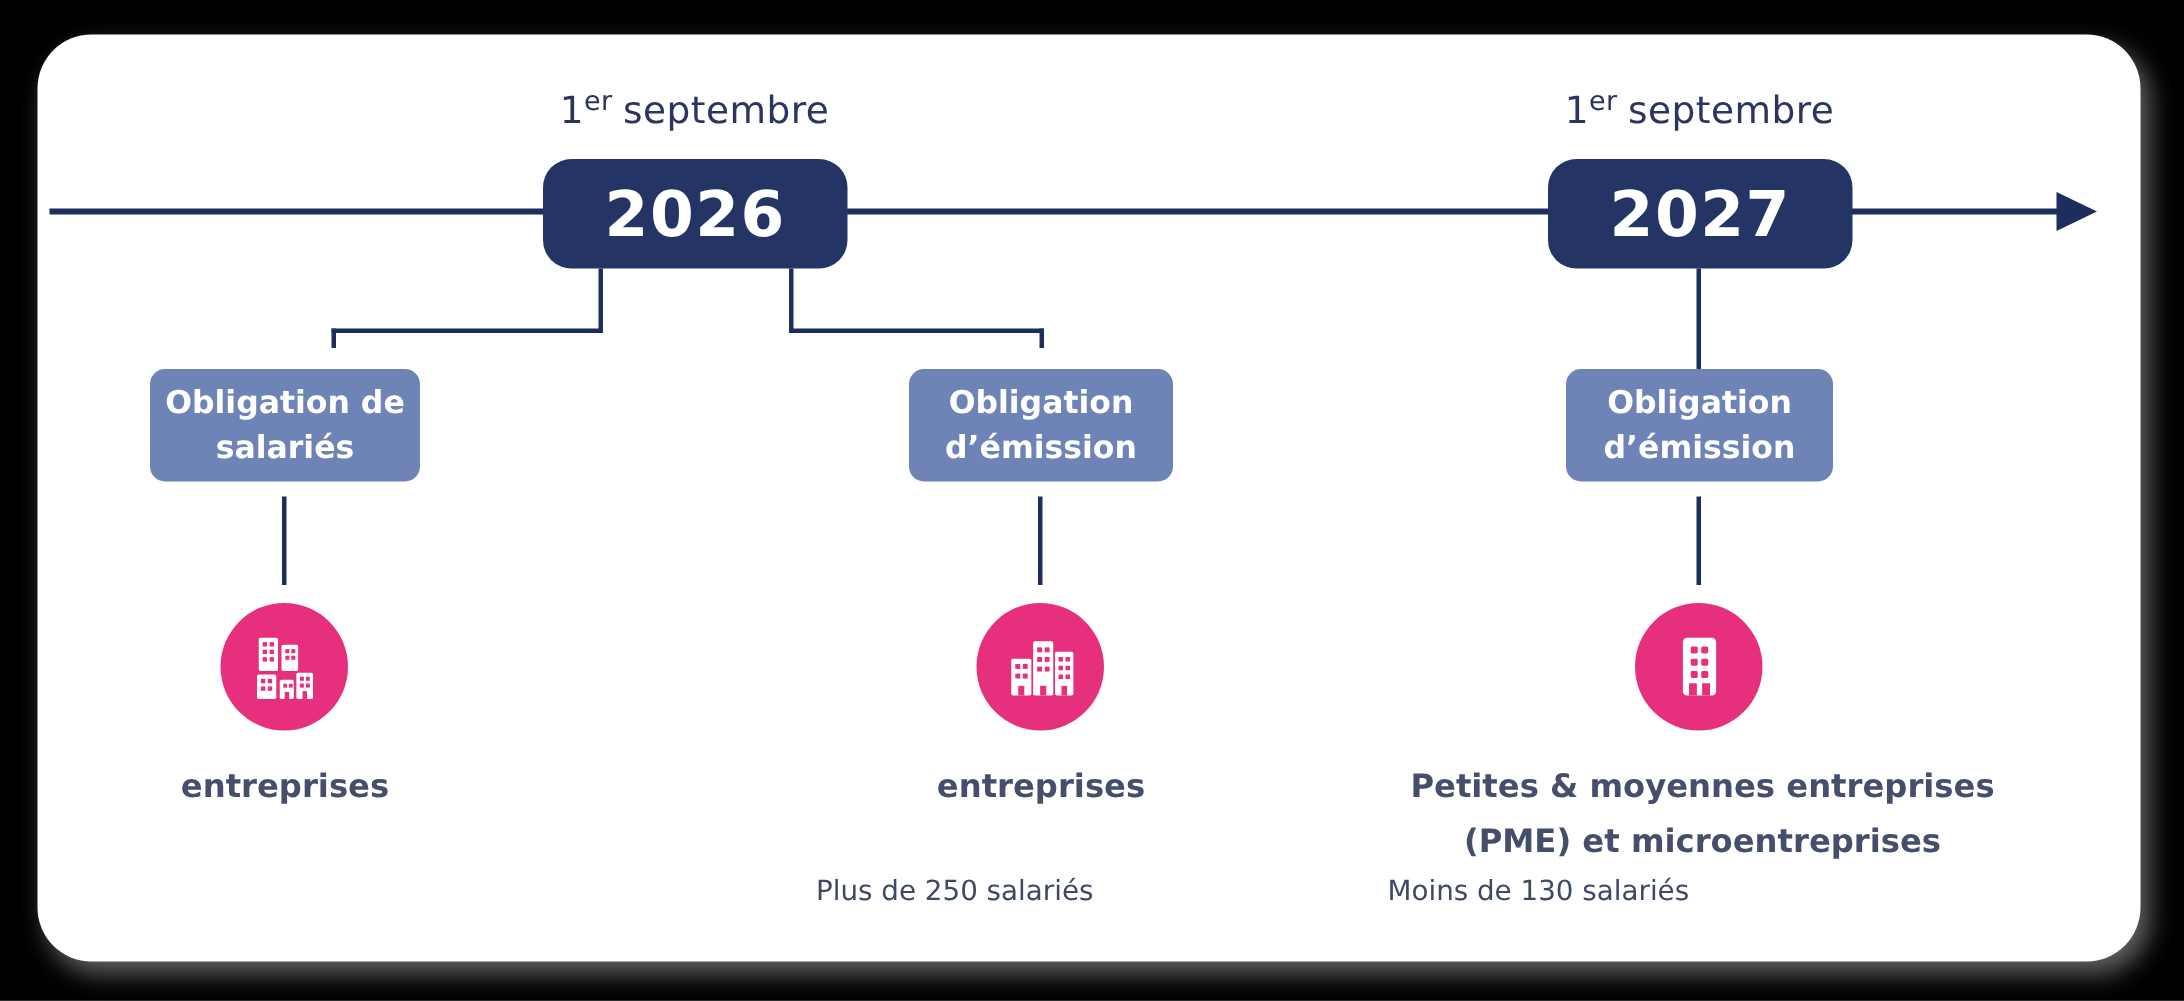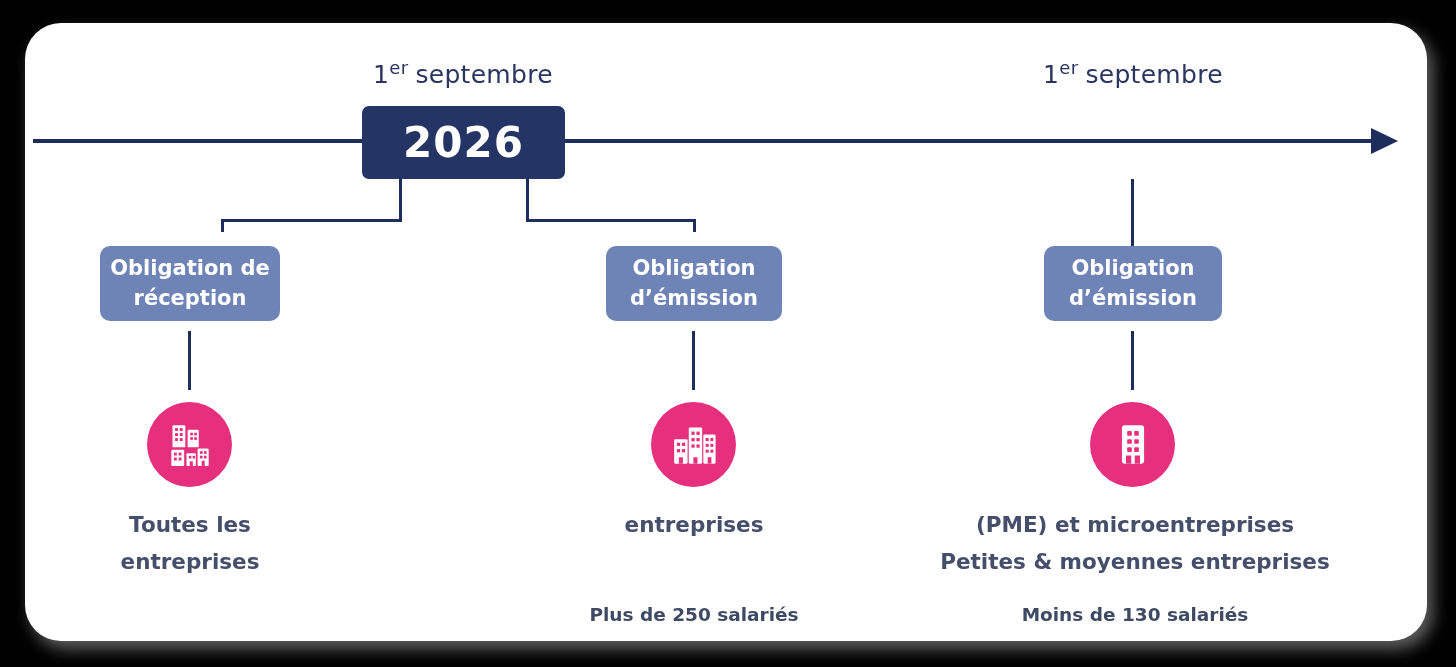--- a/index.html
+++ b/index.html
@@ -48,21 +48,21 @@
     letter-spacing: 0.3px;
   }
   .date-label sup { font-size: 18px; vertical-align: super; }
   .date-label .date-word { margin-left: 7px; text-align: right; }
 
   .year-box {
     position: absolute;
     top: 83px;
     width: 203px; height: 73px;
     background: #243464;
-    border-radius: 7px;
+    border-radius: 19px;
     display: flex; align-items: center; justify-content: center;
     color: #fff;
     font-size: 42px; font-weight: 700;
     letter-spacing: 1px;
   }
   .year-2026 { left: 337px; }
   .year-2027 { left: 1007px; }
   .date-2026 { left: 288px; }
   .date-2027 { left: 958px; }
 
@@ -107,23 +107,23 @@
     font-size: 21.5px; font-weight: 700;
     line-height: 37px;
   }
   .aud-1 { left: 15px;  width: 300px; }
   .aud-2 { left: 519px; width: 300px; }
   .aud-3 { left: 900px; width: 420px; }
 
   .note {
     position: absolute;
     top: 561px;
-    text-align: center;
+    text-align: left;
     color: #3E4A63;
-    font-size: 18.5px; font-weight: 700; margin-top: 20px;
+    font-size: 18.5px; font-weight: 400;
   }
   .note-2 { left: 519px; width: 300px; }
   .note-3 { left: 900px; width: 420px; }
 </style>
 </head>
 <body>
 
 <div class="stage">
   <div class="card">
 
@@ -132,34 +132,37 @@
 
     <div class="date-label date-2026">
       <span>1</span><sup>er</sup><span class="date-word">septembre</span>
     </div>
     <div class="year-box year-2026">
       <span>2026</span>
     </div>
 
     <div class="date-label date-2027">
       <span>1</span><sup>er</sup><span class="date-word">septembre</span>
+    </div>
+    <div class="year-box year-2027">
+      <span>2027</span>
     </div>
 
     <div class="conn" style="left:374px; top:156px; width:3px; height:43px;"></div>
     <div class="conn" style="left:501px; top:156px; width:3px; height:43px;"></div>
     <div class="conn" style="left:196px; top:196px; width:181px; height:3px;"></div>
     <div class="conn" style="left:501px; top:196px; width:170px; height:3px;"></div>
     <div class="conn" style="left:196px; top:196px; width:3px; height:13px;"></div>
     <div class="conn" style="left:668px; top:196px; width:3px; height:13px;"></div>
 
     <div class="conn" style="left:1106px; top:156px; width:3px; height:67px;"></div>
 
     <div class="obligation-box ob-1">
       <span>Obligation de</span>
-      <span>réception</span>
+      <span>salariés</span>
     </div>
     <div class="obligation-box ob-2">
       <span>Obligation</span>
       <span>d’émission</span>
     </div>
     <div class="obligation-box ob-3">
       <span>Obligation</span>
       <span>d’émission</span>
     </div>
 
@@ -242,28 +245,27 @@
             <rect x="25" y="19" width="4" height="4" rx="0.8"></rect>
           <rect x="19" y="26" width="4" height="4" rx="0.8"></rect>
             <rect x="25" y="26" width="4" height="4" rx="0.8"></rect>
           <rect x="18" y="33" width="4.5" height="7"></rect>
             <rect x="25.5" y="33" width="4.5" height="7"></rect>
         </g>
       </svg>
     </div>
 
     <div class="audience aud-1">
-      <div>Toutes les</div>
       <div>entreprises</div>
     </div>
     <div class="audience aud-2">
       <div>entreprises</div>
     </div>
     <div class="audience aud-3">
+      <div>Petites &amp; moyennes entreprises</div>
       <div>(PME) et microentreprises</div>
-      <div>Petites &amp; moyennes entreprises</div>
     </div>
 
     <div class="note note-2">Plus de 250 salariés</div>
     <div class="note note-3">Moins de 130 salariés</div>
 
   </div>
 </div>
 
 </body></html>

